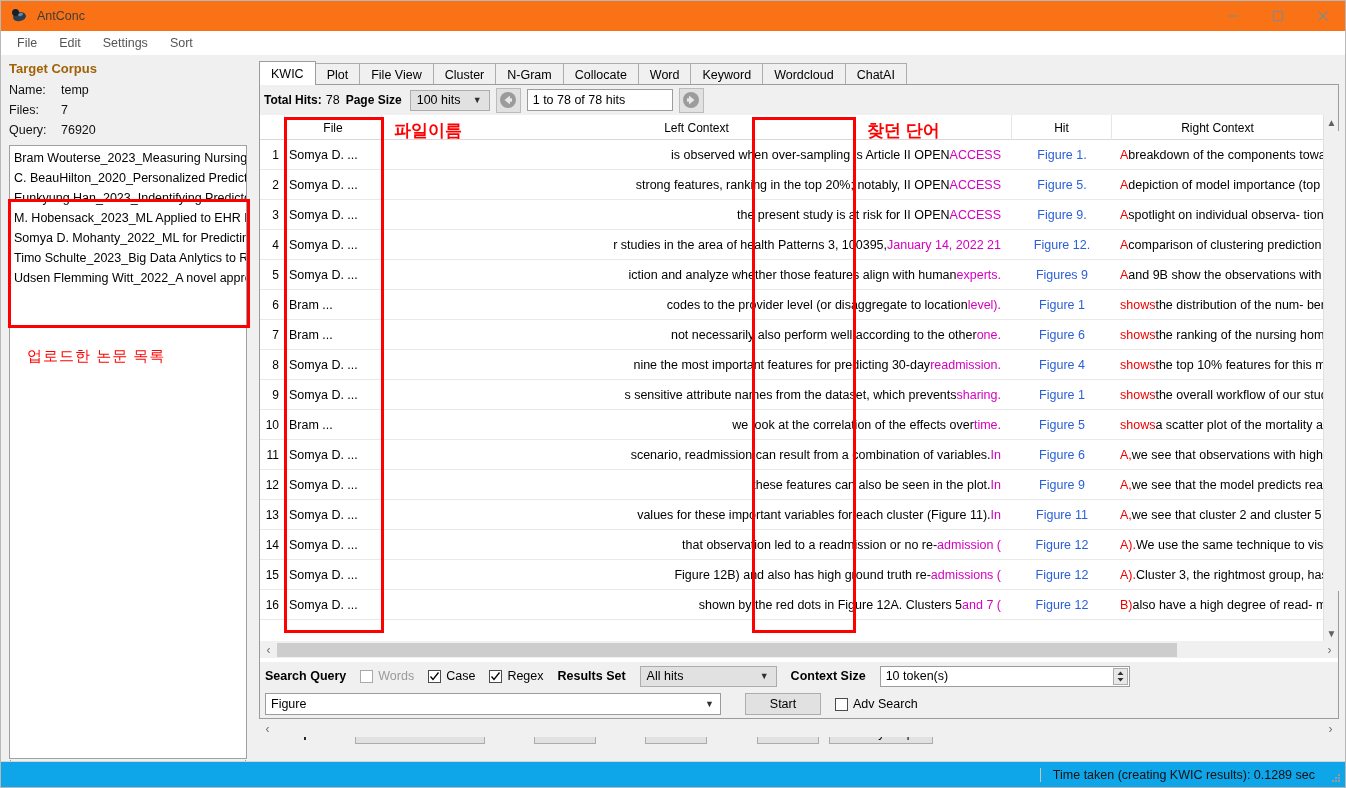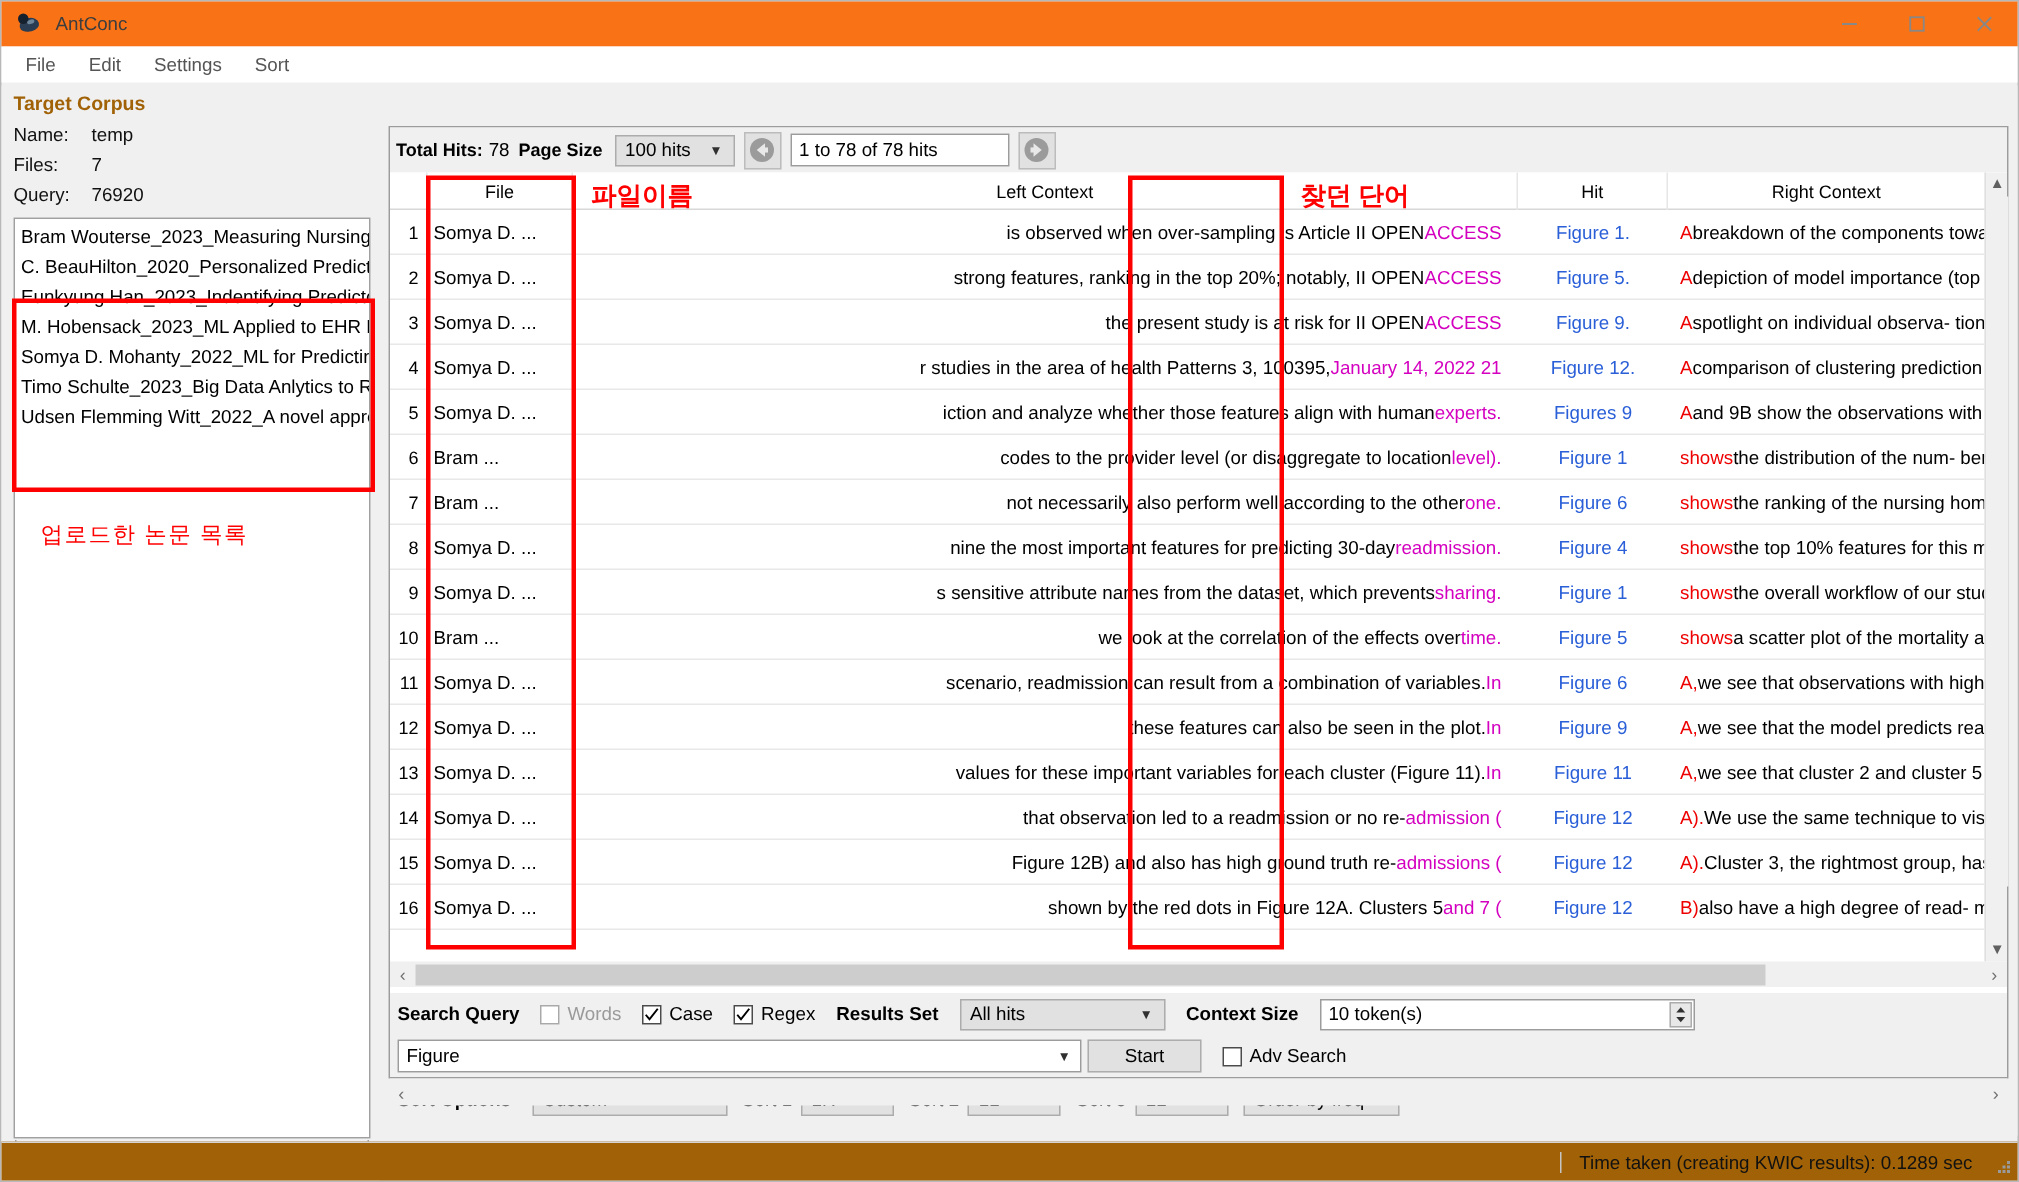--- a/index.html
+++ b/index.html
@@ -321,21 +321,21 @@
     position: absolute; left: 6px; top: 664px;
     width: 1080px; height: 16px;
     background: #f0f0f0;
     display: flex; align-items: center;
   }
 
   
   .statusbar {
     position: absolute; left: 0; bottom: 0;
     width: 1344px; height: 26px;
-    background: #a16207;
+    background: #0ea5e9;
     border-top: 1px solid #d4d4d4;
     display: flex; align-items: center; justify-content: flex-end;
   }
   .status-text {
     font-size: 12.5px; color: #111;
     border-left: 1px solid #c5c5c5;
     padding-left: 12px; padding-right: 10px;
   }
   .grip { width: 16px; height: 16px; margin-right: 4px; position: relative; }
   .grip i {
@@ -421,20 +421,32 @@
     <div class="hscroll-left">
       <div class="hs-arrow">‹</div>
       <div class="hs-thumb" style="width:64px"></div>
       <div class="hs-arrow" style="margin-left:auto">›</div>
     </div>
 
   </div>
 
   <div class="rightpanel">
 
+    <div class="tabstrip" id="tabstrip">
+        <div class="tab active">KWIC</div>
+        <div class="tab">Plot</div>
+        <div class="tab">File View</div>
+        <div class="tab">Cluster</div>
+        <div class="tab">N-Gram</div>
+        <div class="tab">Collocate</div>
+        <div class="tab">Word</div>
+        <div class="tab">Keyword</div>
+        <div class="tab">Wordcloud</div>
+        <div class="tab">ChatAI</div>
+      </div>
 
     <div class="kwic-body">
 
       <div class="toolbar">
         <span class="tb-lab">Total Hits:</span>
         <span class="tb-val">78</span>
         <span class="tb-lab">Page Size</span>
         <div class="sel" style="width:80px;margin-left:8px">
           <span>100 hits</span>
           <span class="caret">▼</span>
@@ -630,21 +642,21 @@
             </svg>
           </span>
         </div>
       </div>
 
       <div class="ctrlrow cr2">
         <div class="query-combo">
           <span>Figure</span>
           <span class="caret">▼</span>
         </div>
-        <div class="btn" style="margin-left:4px;width:76px">
+        <div class="btn" style="margin-left:24px;width:76px">
           <span>Start</span>
         </div>
         <div class="cb-group" style="margin-left:14px">
           <span class="cbx"></span>
           <span class="cb-label">Adv Search</span>
         </div>
       </div>
 
       <div class="ctrlrow cr3">
         <span class="cb-label bold">Sort Options</span>

